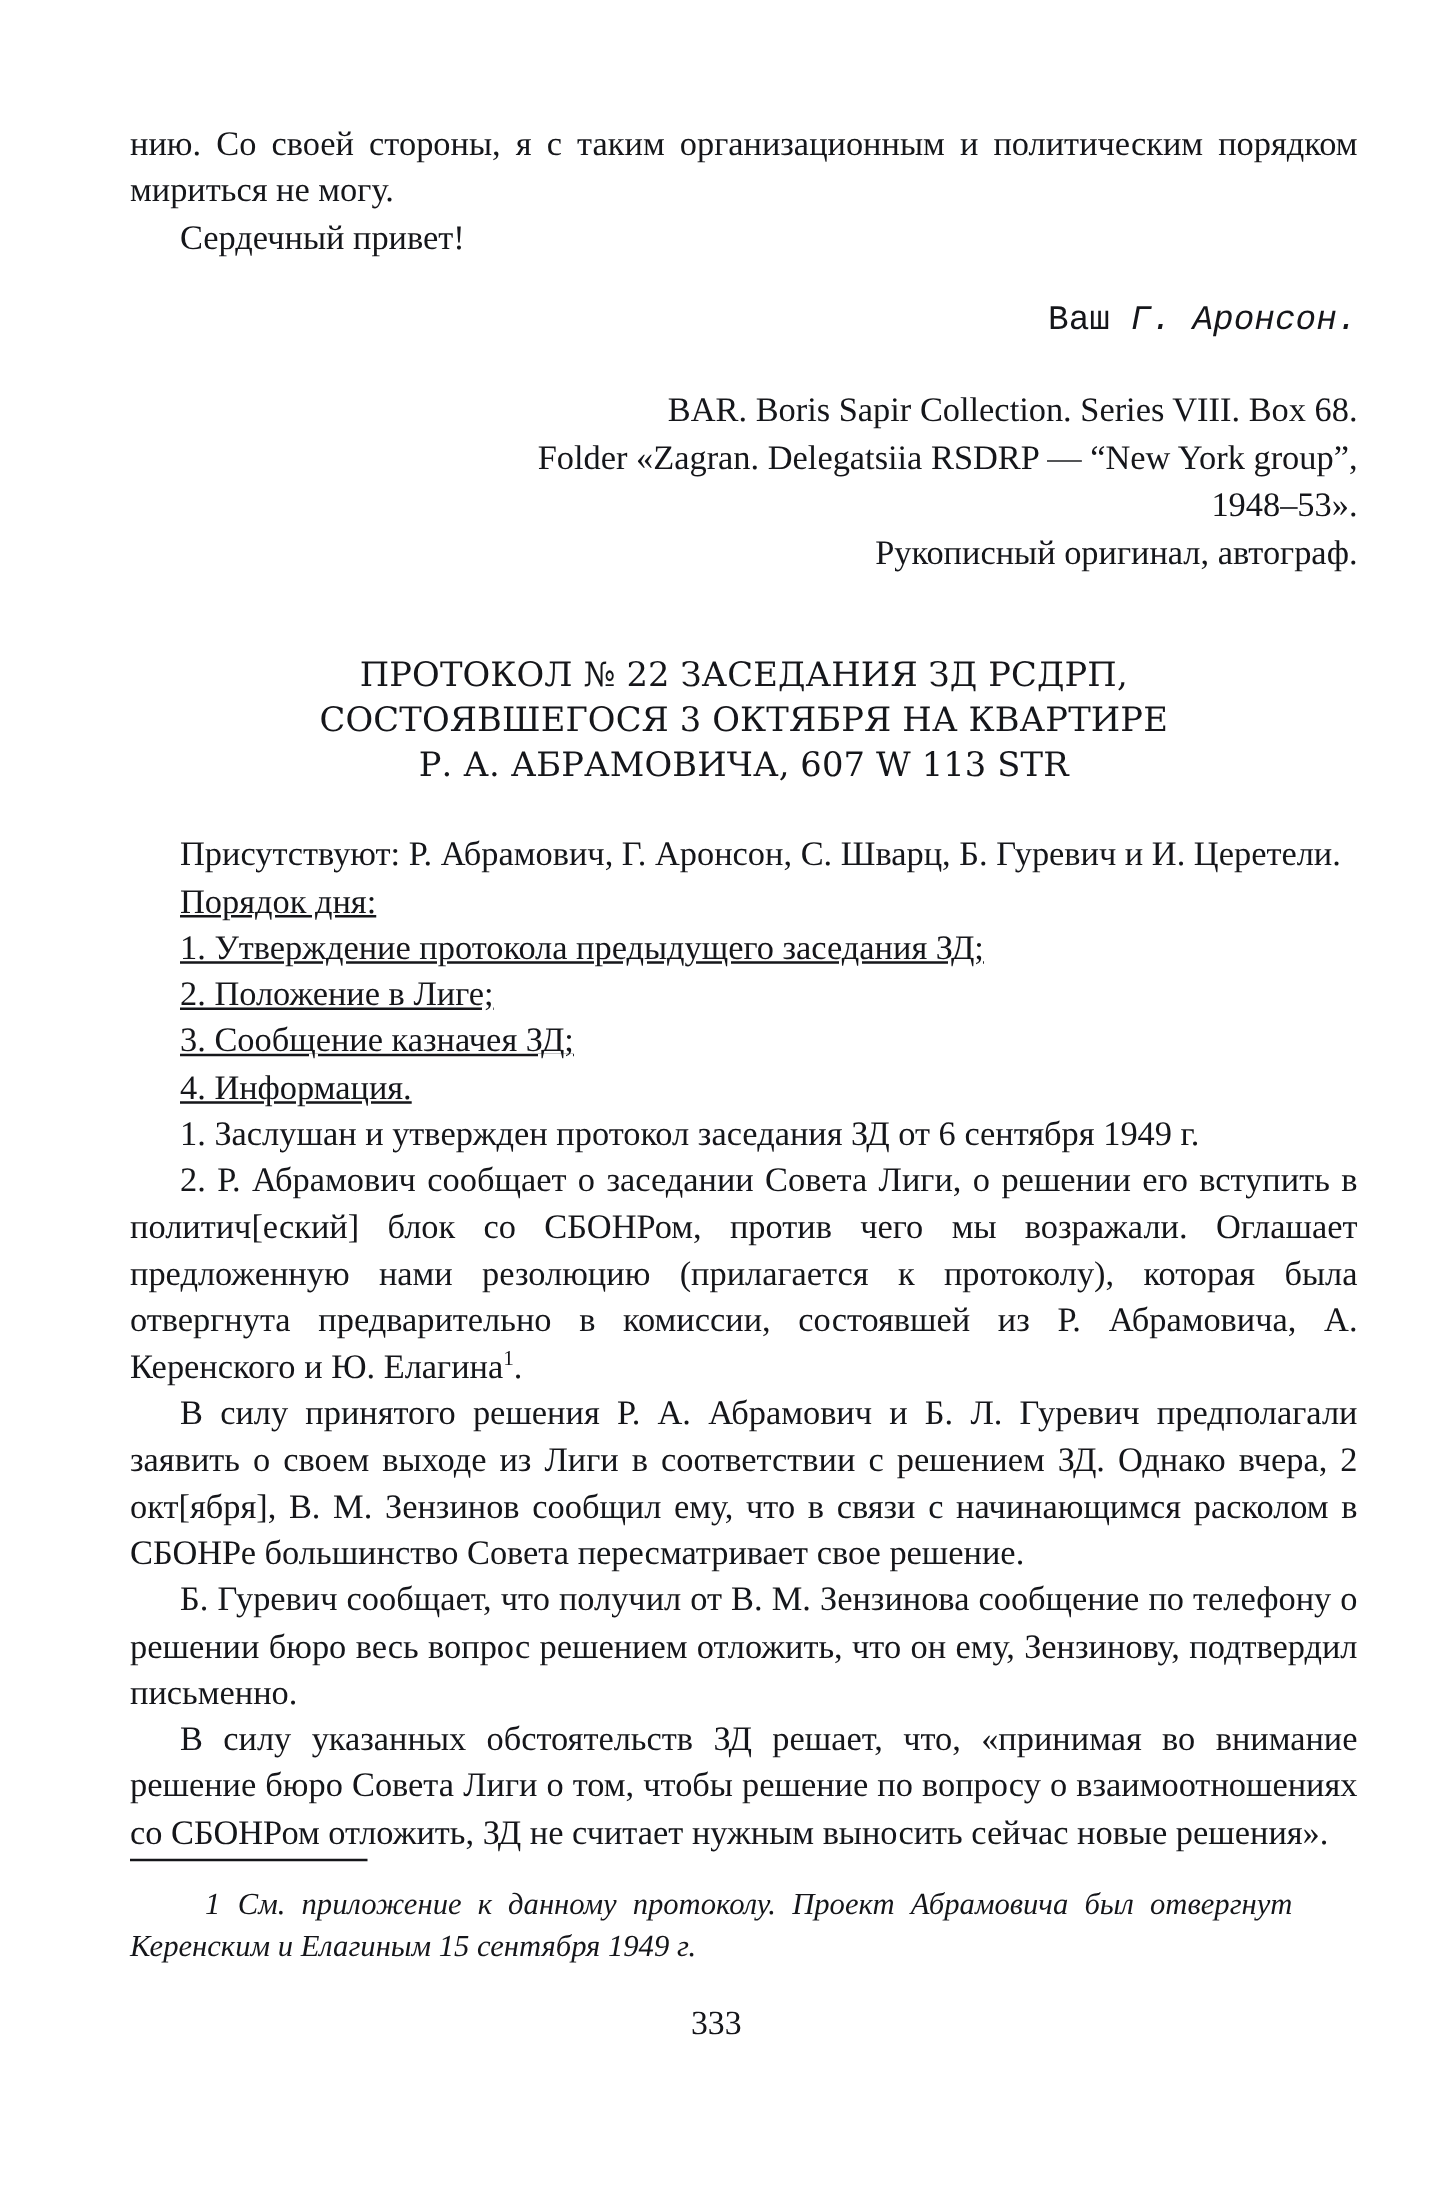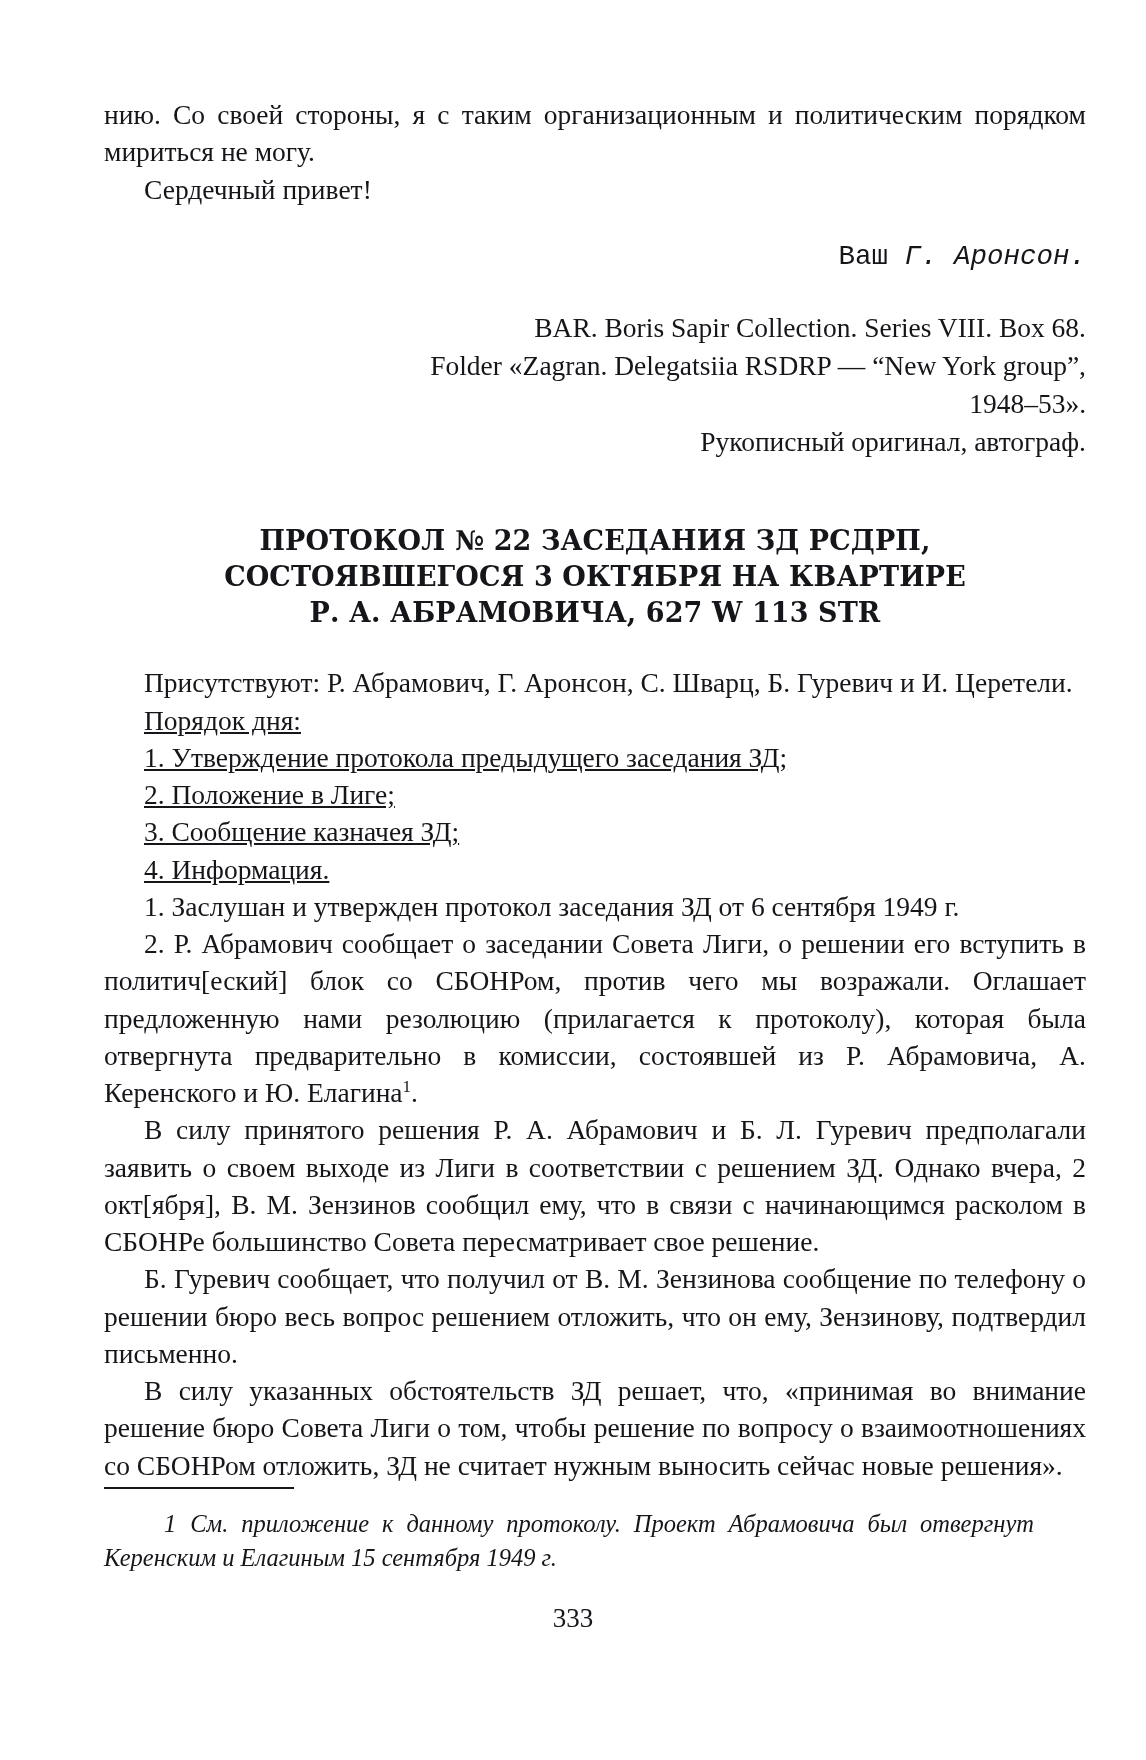--- a/index.html
+++ b/index.html
@@ -54,21 +54,21 @@
     line-height: 1.38;
     text-align: right;
   }
   .archive .ln { display: block; }
 
   .doc-title {
     margin-top: 62px;
     margin-bottom: 34px;
     text-align: center;
     font-family: "DejaVu Serif", "Liberation Serif", serif;
-    font-weight: bold;
+    font-weight: normal;
     font-size: 27px;
     line-height: 1.33;
     letter-spacing: 0.1px;
   }
   .doc-title .ln { display: block; }
 
   .agenda p { text-indent: 40px; text-decoration: underline; }
 
   .footnote-wrap {
     position: absolute;
@@ -123,21 +123,21 @@
     <div class="archive">
       <span class="ln">BAR. Boris Sapir Collection. Series VIII. Box 68.</span>
       <span class="ln">Folder «Zagran. Delegatsiia RSDRP — “New York group”,</span>
       <span class="ln">1948–53».</span>
       <span class="ln">Рукописный оригинал, автограф.</span>
     </div>
 
     <div class="doc-title">
       <span class="ln">ПРОТОКОЛ № 22 ЗАСЕДАНИЯ ЗД РСДРП,</span>
       <span class="ln">СОСТОЯВШЕГОСЯ 3 ОКТЯБРЯ НА КВАРТИРЕ</span>
-      <span class="ln">Р. А. АБРАМОВИЧА, 627 W 113 STR</span>
+      <span class="ln">Р. А. АБРАМОВИЧА, 607 W 113 STR</span>
     </div>
 
     <p class="indent">Присутствуют: Р. Абрамович, Г. Аронсон, С. Шварц, Б. Гуревич и И. Церетели.</p>
 
     <div class="agenda">
       <p>Порядок дня:</p>
       <p>1. Утверждение протокола предыдущего заседания ЗД;</p>
       <p>2. Положение в Лиге;</p>
       <p>3. Сообщение казначея ЗД;</p>
       <p>4. Информация.</p>

